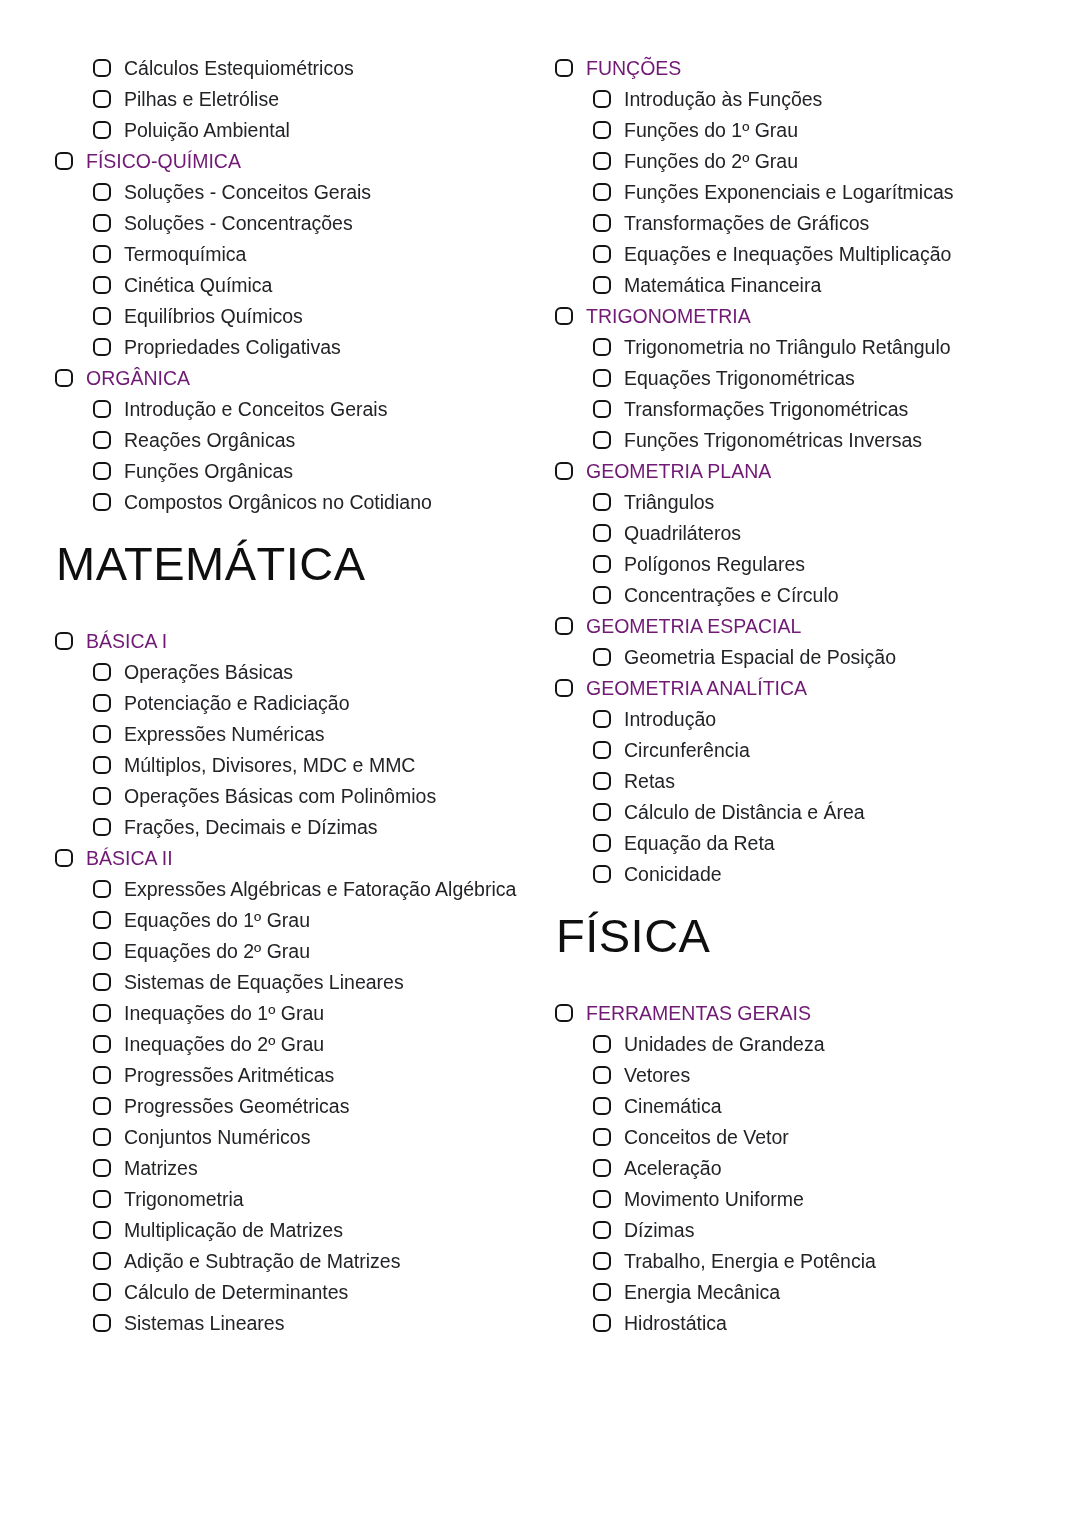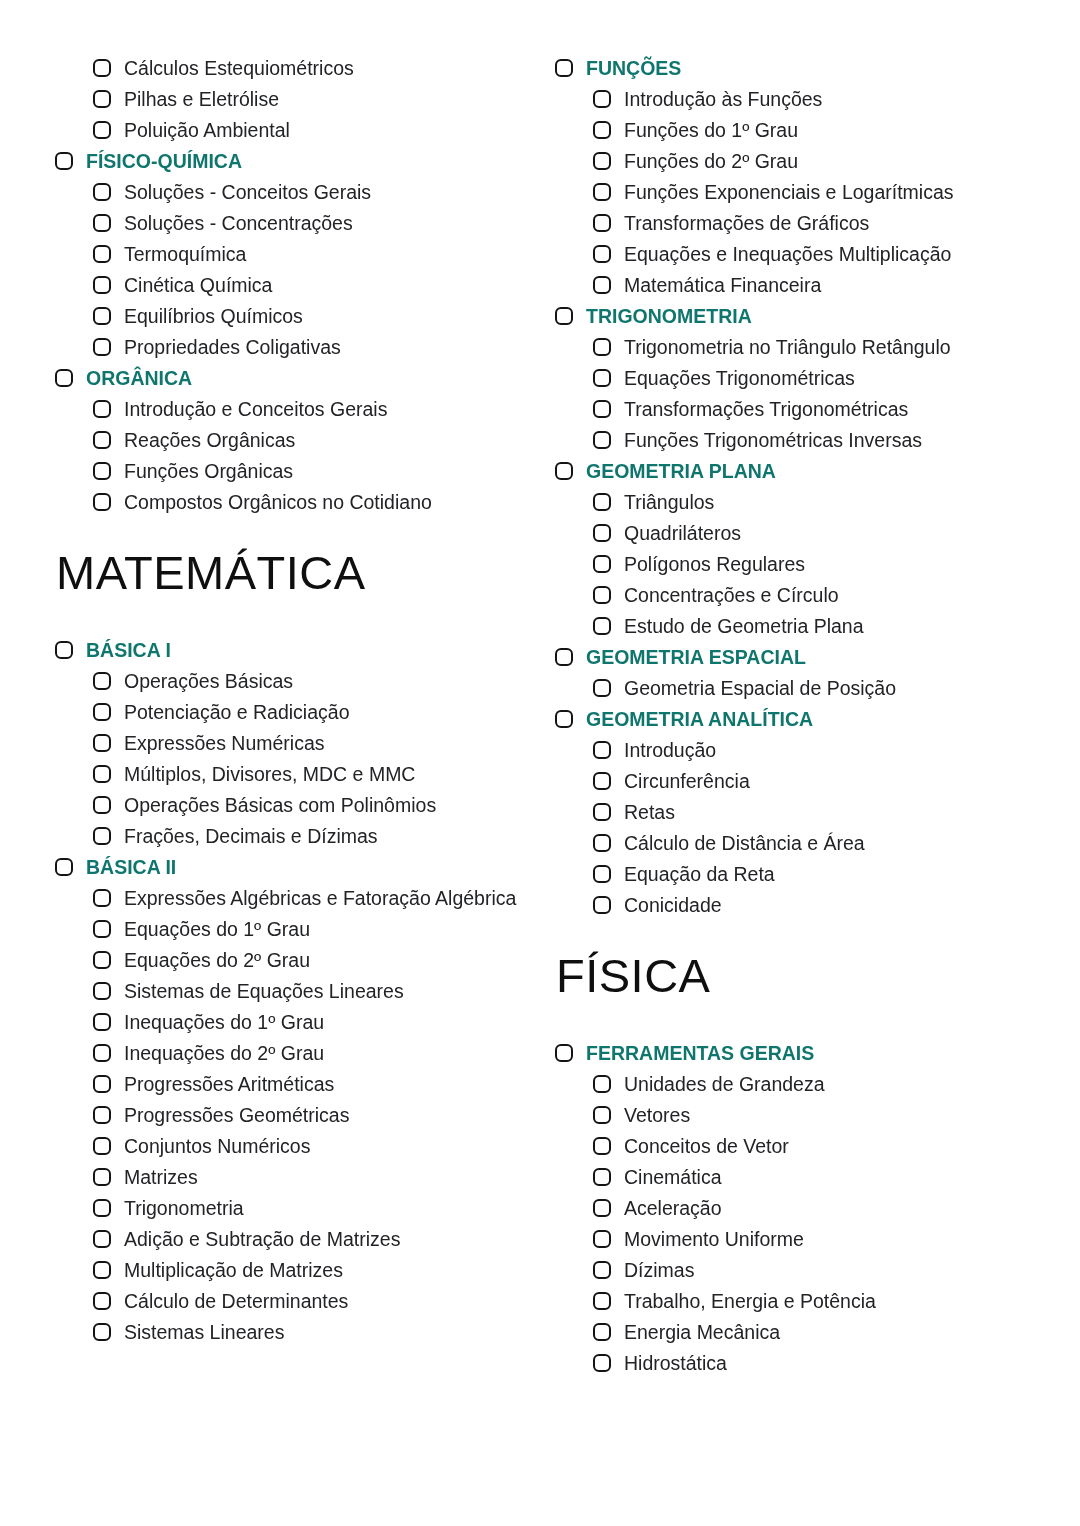--- a/index.html
+++ b/index.html
@@ -43,29 +43,29 @@
     background: #ffffff;
     box-sizing: border-box;
     cursor: pointer;
   }
   .label {
     font-size: 19.5px;
     line-height: 21.5px;
     color: #222326;
   }
   .row.section .label {
-    font-weight: 700;
-    color: #0f766e;
+    font-weight: 400;
+    color: #701a75;
   }
   .chapter-title {
     font-size: 47px;
     font-weight: 500;
     letter-spacing: 0.5px;
     color: #0f0f10;
-    margin: 35px 0 44px 1px;
+    margin: 26px 0 44px 1px;
     line-height: 1.0;
   }
 </style>
 </head>
 <body>
 
 <div class="page">
   <div class="col" id="col-0">
       <div class="row item">
         <span class="cb"></span>
@@ -199,25 +199,25 @@
       <div class="row item">
         <span class="cb"></span>
         <span class="label">Matrizes</span>
       </div>
       <div class="row item">
         <span class="cb"></span>
         <span class="label">Trigonometria</span>
       </div>
       <div class="row item">
         <span class="cb"></span>
+        <span class="label">Multiplicação de Matrizes</span>
+      </div>
+      <div class="row item">
+        <span class="cb"></span>
         <span class="label">Adição e Subtração de Matrizes</span>
-      </div>
-      <div class="row item">
-        <span class="cb"></span>
-        <span class="label">Multiplicação de Matrizes</span>
       </div>
       <div class="row item">
         <span class="cb"></span>
         <span class="label">Cálculo de Determinantes</span>
       </div>
       <div class="row item">
         <span class="cb"></span>
         <span class="label">Sistemas Lineares</span>
       </div>
     </div>
@@ -287,24 +287,20 @@
         <span class="label">Quadriláteros</span>
       </div>
       <div class="row item">
         <span class="cb"></span>
         <span class="label">Polígonos Regulares</span>
       </div>
       <div class="row item">
         <span class="cb"></span>
         <span class="label">Concentrações e Círculo</span>
       </div>
-      <div class="row item">
-        <span class="cb"></span>
-        <span class="label">Estudo de Geometria Plana</span>
-      </div>
       <div class="row section">
         <span class="cb"></span>
         <span class="label">GEOMETRIA ESPACIAL</span>
       </div>
       <div class="row item">
         <span class="cb"></span>
         <span class="label">Geometria Espacial de Posição</span>
       </div>
       <div class="row section">
         <span class="cb"></span>
@@ -342,25 +338,25 @@
       <div class="row item">
         <span class="cb"></span>
         <span class="label">Unidades de Grandeza</span>
       </div>
       <div class="row item">
         <span class="cb"></span>
         <span class="label">Vetores</span>
       </div>
       <div class="row item">
         <span class="cb"></span>
+        <span class="label">Cinemática</span>
+      </div>
+      <div class="row item">
+        <span class="cb"></span>
         <span class="label">Conceitos de Vetor</span>
-      </div>
-      <div class="row item">
-        <span class="cb"></span>
-        <span class="label">Cinemática</span>
       </div>
       <div class="row item">
         <span class="cb"></span>
         <span class="label">Aceleração</span>
       </div>
       <div class="row item">
         <span class="cb"></span>
         <span class="label">Movimento Uniforme</span>
       </div>
       <div class="row item">

